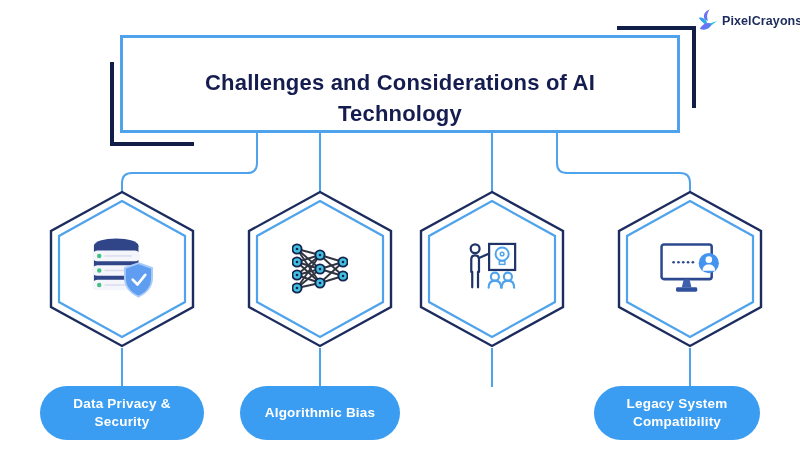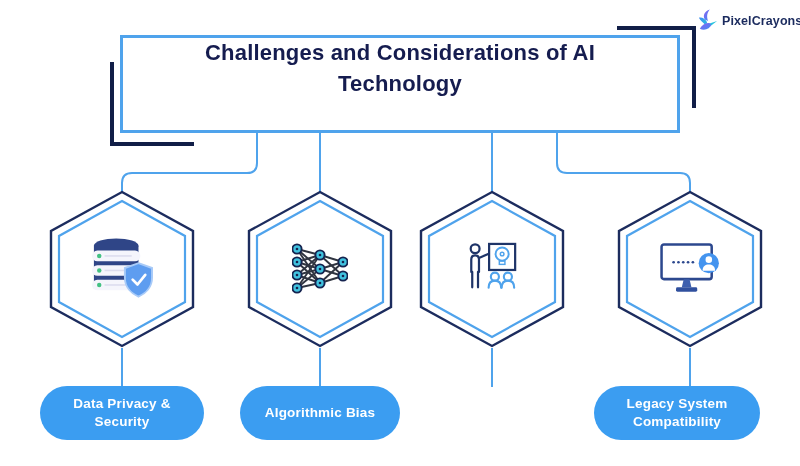--- a/index.html
+++ b/index.html
@@ -15,21 +15,21 @@
     border-top:4px solid #111e47;border-right:4px solid #111e47;
   }
   .bracket-bl{
     position:absolute;left:110px;top:62px;width:80px;height:80px;z-index:2;
     border-left:4px solid #111e47;border-bottom:4px solid #111e47;
   }
   
   .title-box{
     position:absolute;left:120px;top:35px;width:560px;height:98px;z-index:3;
     background:#ffffff;border:3px solid #4fa3ec;box-sizing:border-box;
-    display:flex;align-items:flex-start;justify-content:center;text-align:center;
+    display:flex;align-items:flex-end;justify-content:center;text-align:center;
   }
   .title-box h1{
     margin:0;padding:0 38px;font-size:22px;line-height:1.4;font-weight:700;
     color:#151c4f;letter-spacing:.2px;
   }
   
   .brand{
     position:absolute;left:698px;top:9px;z-index:3;display:flex;align-items:center;gap:4px;
   }
   .brand-name{font-size:12.5px;font-weight:700;color:#1b2b5e;letter-spacing:.1px;}

